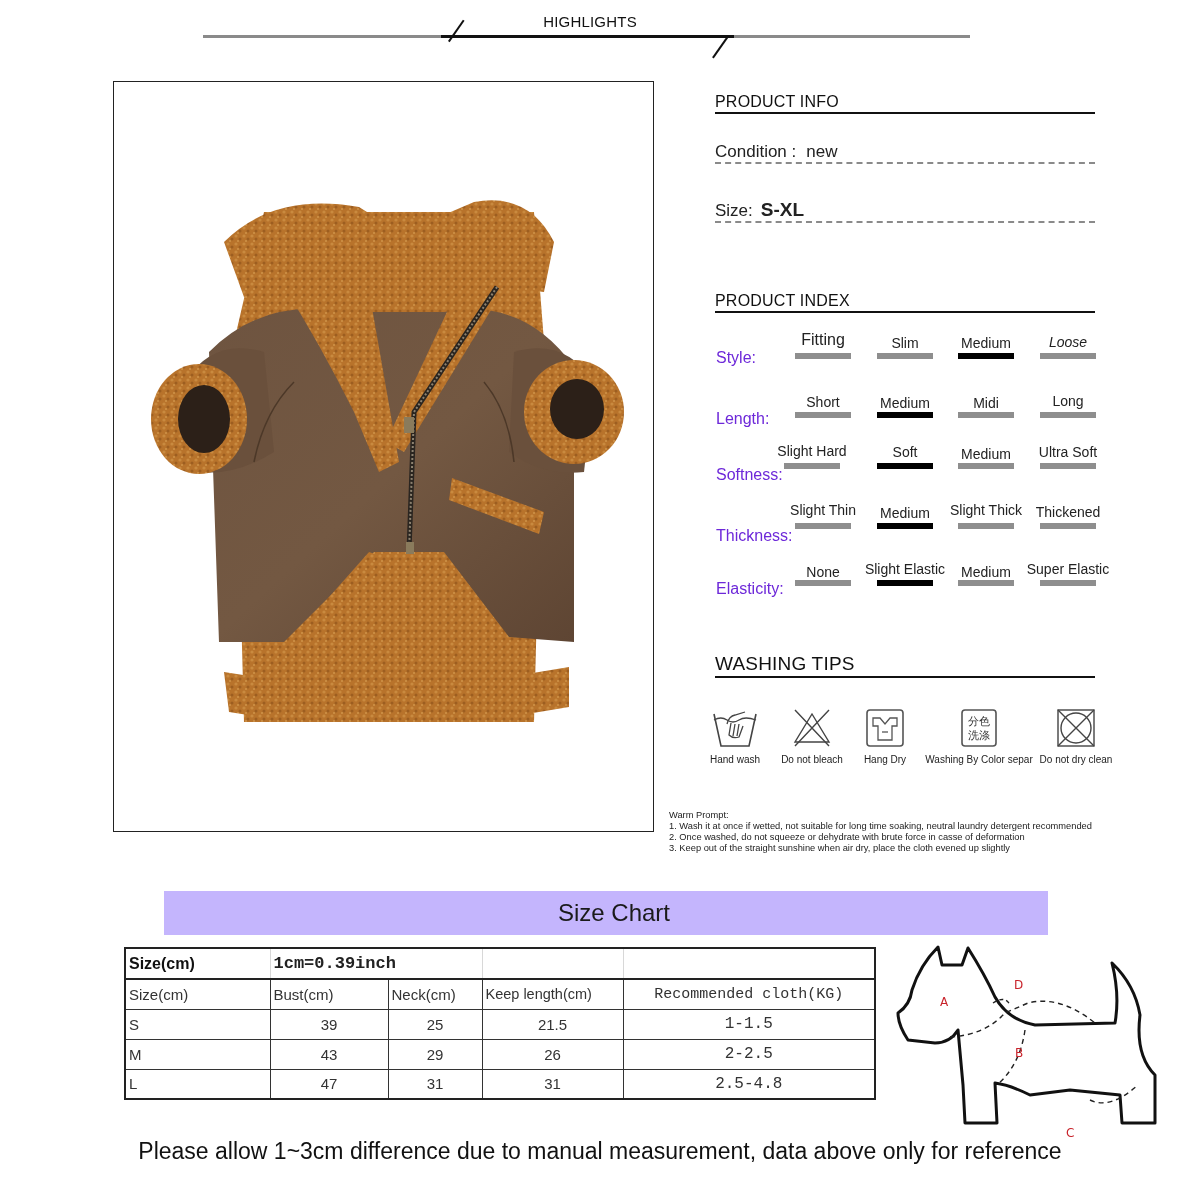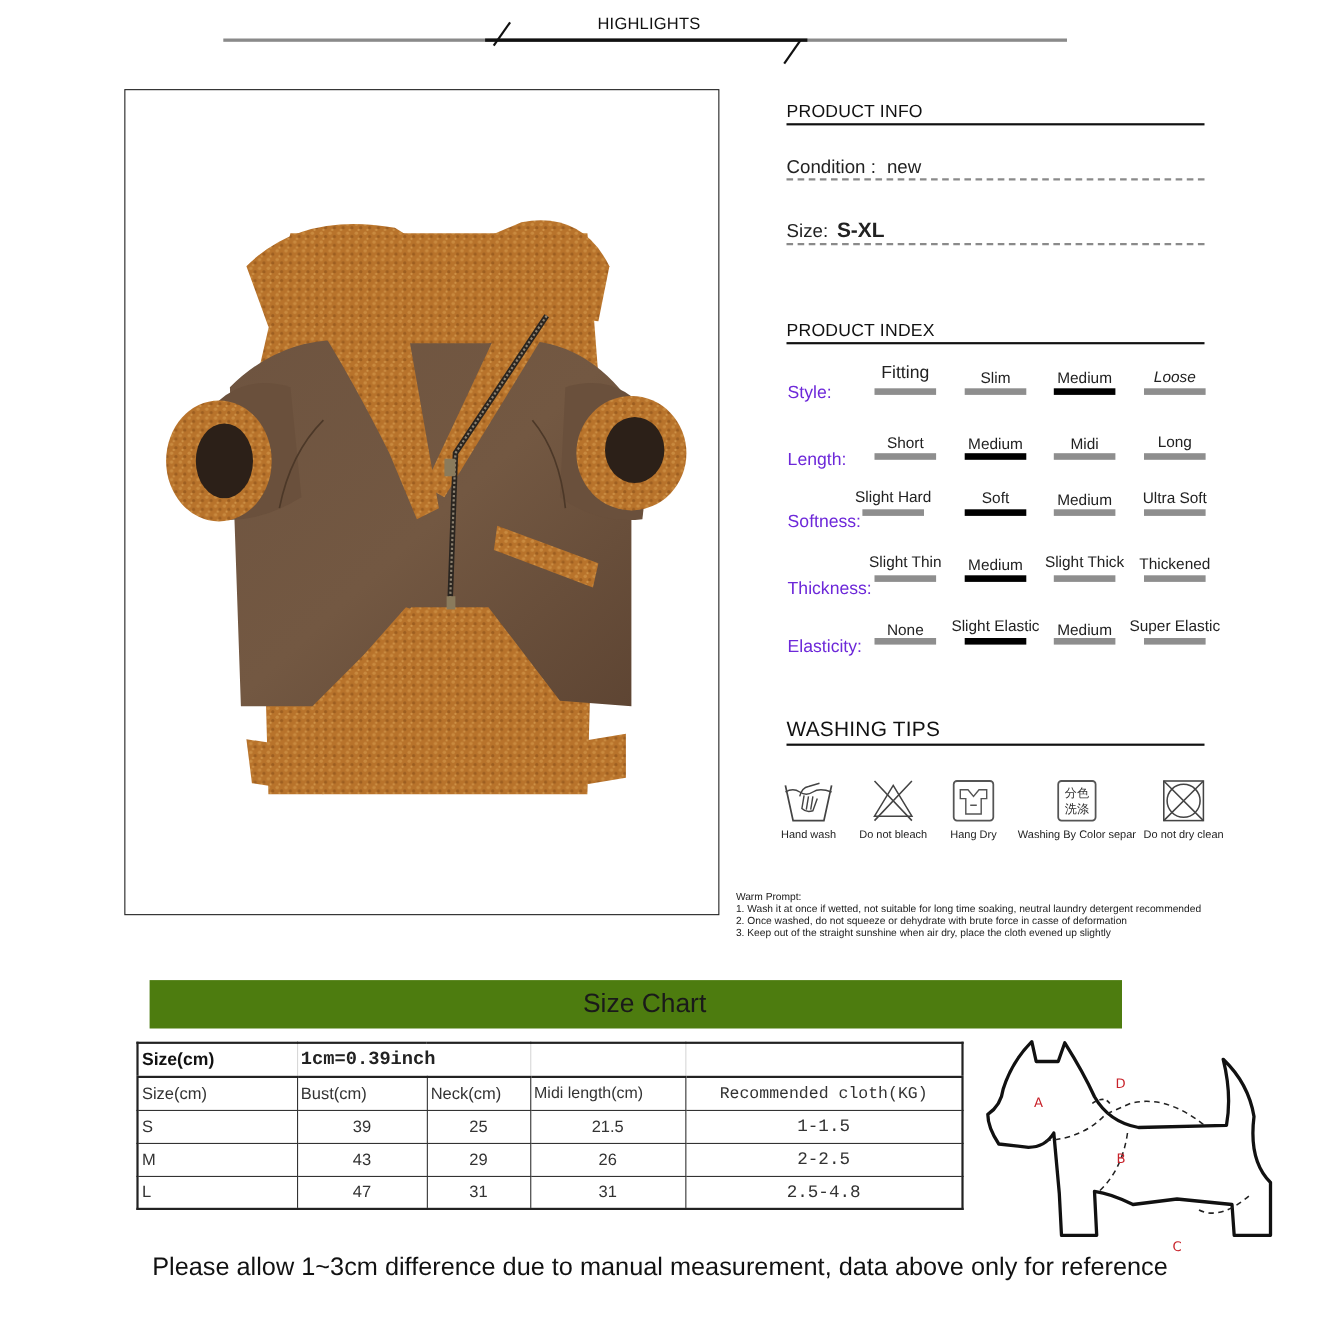--- a/index.html
+++ b/index.html
@@ -31,21 +31,21 @@
   .idx-opt.sel .bar { background: #000; }
 
   
   .wash-item { position: absolute; top: 708px; width: 110px; text-align: center; }
   .wash-item svg { display: block; margin: 0 auto; }
   .wash-item .lbl { font-family: "Liberation Sans", sans-serif; font-size: 10px; color: #222; margin-top: 6px; white-space: nowrap; }
 
   .warm { position: absolute; left: 669px; top: 810px; font-family: "Liberation Sans", sans-serif; font-size: 9.3px; line-height: 11px; color: #222; white-space: nowrap; }
 
   
-  .sc-banner { position: absolute; left: 136px; top: 891px; width: 884px; height: 44px; background: #4d7c0f; text-align: center; line-height: 44px; font-family: "Liberation Sans", sans-serif; font-size: 24px; color: #1a1a1a; padding-left: 16px; }
+  .sc-banner { position: absolute; left: 164px; top: 891px; width: 884px; height: 44px; background: #c4b5fd; text-align: center; line-height: 44px; font-family: "Liberation Sans", sans-serif; font-size: 24px; color: #1a1a1a; padding-left: 16px; }
 
   table.sc { position: absolute; left: 124px; top: 947px; border-collapse: collapse; font-family: "Liberation Sans", sans-serif; }
   table.sc td { border: 1px solid #333; height: 30px; font-size: 15px; color: #333; padding: 0 3px; }
   table.sc tr.top td { border-color: #d8d8d8; border-bottom: 2px solid #222; height: 31px; }
   table.sc tr.top td.b { font-weight: bold; font-size: 16px; color: #111; }
   table.sc tr.top td.mono { font-family: "Liberation Mono", monospace; font-size: 17px; font-weight: bold; color: #222; }
   table.sc td.c { text-align: center; }
   table.sc td.mono2 { font-family: "Liberation Mono", monospace; font-size: 16px; text-align: center; }
   table.sc { border: 2px solid #222; }
 
@@ -296,21 +296,21 @@
       <tr class="top">
     <td class="b">Size(cm)</td>
     <td class="mono" colspan="2">1cm=0.39inch</td>
     <td></td>
     <td></td>
   </tr>
   <tr>
     <td>Size(cm)</td>
     <td>Bust(cm)</td>
     <td>Neck(cm)</td>
-    <td style="white-space:nowrap;font-size:14.5px;">Midi length(cm)</td>
+    <td style="white-space:nowrap;font-size:14.5px;">Keep length(cm)</td>
     <td class="mono2" style="white-space:nowrap;font-size:15px;">Recommended cloth(KG)</td>
   </tr>
   <tr>
     <td>S</td>
     <td class="c">39</td>
     <td class="c">25</td>
     <td class="c">21.5</td>
     <td class="mono2">1-1.5</td>
   </tr>
   <tr>

